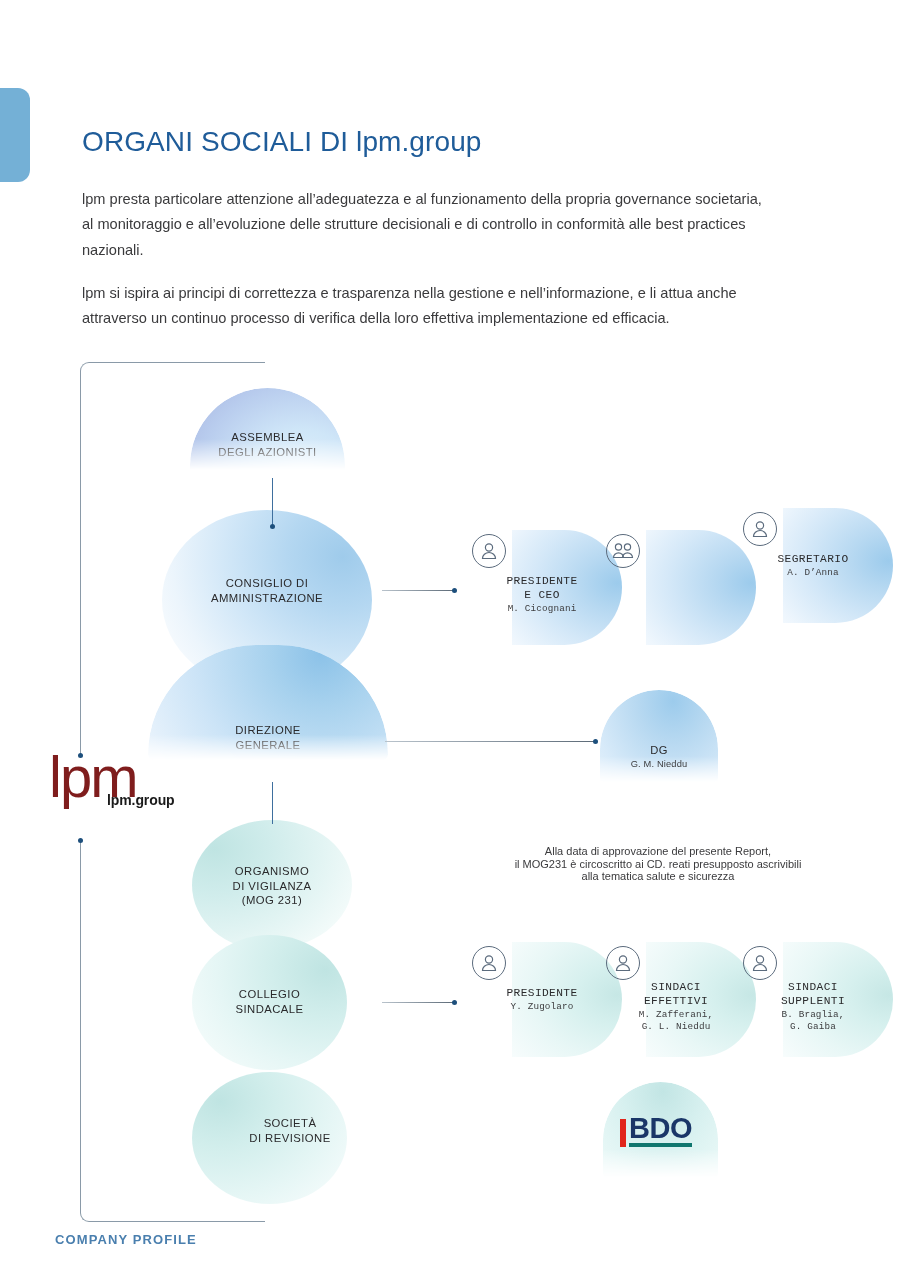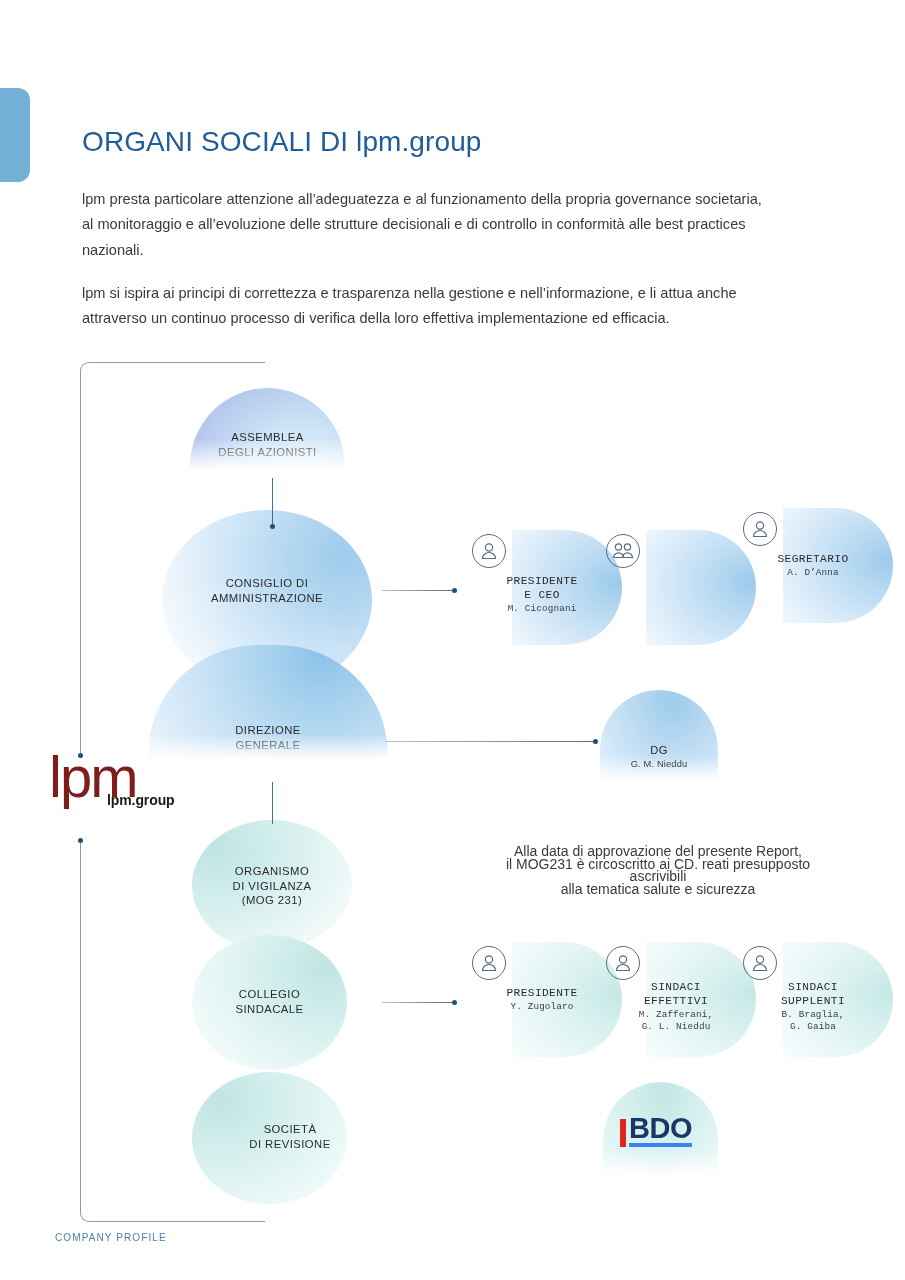--- a/index.html
+++ b/index.html
@@ -120,21 +120,21 @@
   }
   #blob-collegio .blob-label { top: 52px; }
 
   
   #blob-revisione {
     left: 192px; top: 1072px; width: 155px; height: 132px;
     background: radial-gradient(ellipse 125% 125% at 18% 22%,
                 #bfe4e2 0%, #d2eeec 28%, #e5f6f5 58%, #f6fcfc 84%, #ffffff 100%);
     border-radius: 50%;
   }
-  #blob-revisione .blob-label { top: 50px; padding-left: 41px; }
+  #blob-revisione .blob-label { top: 44px; padding-left: 41px; }
 
   
   .leaf { position: absolute; width: 160px; height: 115px; font-family: Liberation Mono, monospace; }
   .leaf-shape {
     position: absolute; right: 0; top: 0;
     width: 110px; height: 115px;
     border-radius: 0 58px 58px 0;
   }
   .leaf.blue .leaf-shape {
     background: radial-gradient(ellipse 150% 110% at 96% 46%,
@@ -190,21 +190,21 @@
     position: absolute; left: 17px; top: 32px;
     z-index: 3; display: flex; align-items: flex-end;
   }
   #bdo-mark {
     width: 6px; height: 28px; background: #e1251b; margin-right: 3px;
   }
   #bdo-word {
     font-family: "Liberation Sans", sans-serif;
     font-weight: bold; font-size: 29px; line-height: 28px;
     color: #1a3668; letter-spacing: -.5px;
-    border-bottom: 4px solid #3b82f6;
+    border-bottom: 4px solid #0f766e;
     padding-bottom: 1px;
   }
 
   
   .conn-v {
     position: absolute; width: 1px;
     background: #3e6f9e;
   }
   .conn-h {
     position: absolute; height: 1px;
@@ -221,41 +221,41 @@
   #conn-dg-h { left: 385px; top: 741px; width: 210px; }
   #conn-dg-dot { left: 593px; top: 739px; }
   #conn-odv-v { left: 272px; top: 782px; height: 42px; }
   #conn-collegio-row { left: 382px; top: 1002px; width: 72px; }
   #conn-collegio-dot { left: 452px; top: 1000px; }
 
   
   #mog-note {
     position: absolute; left: 498px; top: 845px; width: 320px;
     text-align: center;
-    font-size: 14px; line-height: 12.5px; color: #3a3a3c;
+    font-size: 11px; line-height: 12.5px; color: #3a3a3c;
   }
 
   
   #lpm-logo { position: absolute; left: 49px; top: 748px; width: 95px; }
   #lpm-word {
     font-family: "Liberation Sans", sans-serif;
     font-size: 58px; line-height: 58px; letter-spacing: -2px;
     color: #7f1d1d; font-weight: 400;
   }
   #lpm-sub {
     font-family: "Liberation Sans", sans-serif;
     font-size: 14px; font-weight: bold; letter-spacing: -.1px;
     color: #1a1a1a; margin-top: -14px; margin-left: 27px; padding-left: 31px;
   }
 
   
   #footer-label {
     position: absolute; left: 55px; top: 1232px;
-    font-size: 10px; letter-spacing: 1.1px;
-    color: #4a7fae; font-weight: normal;
+    font-size: 13px; letter-spacing: 1.1px;
+    color: #4a7fae; font-weight: bold;
   }
 </style>
 </head>
 <body>
 
 <div id="side-tab"></div>
 
 <h1 id="page-title">ORGANI SOCIALI DI lpm.group</h1>
 
 <p class="intro-p" id="intro-1">lpm presta particolare attenzione all’adeguatezza e al funzionamento della propria governance societaria, al monitoraggio e all’evoluzione delle strutture decisionali e di controllo in conformità alle best practices nazionali.</p>

